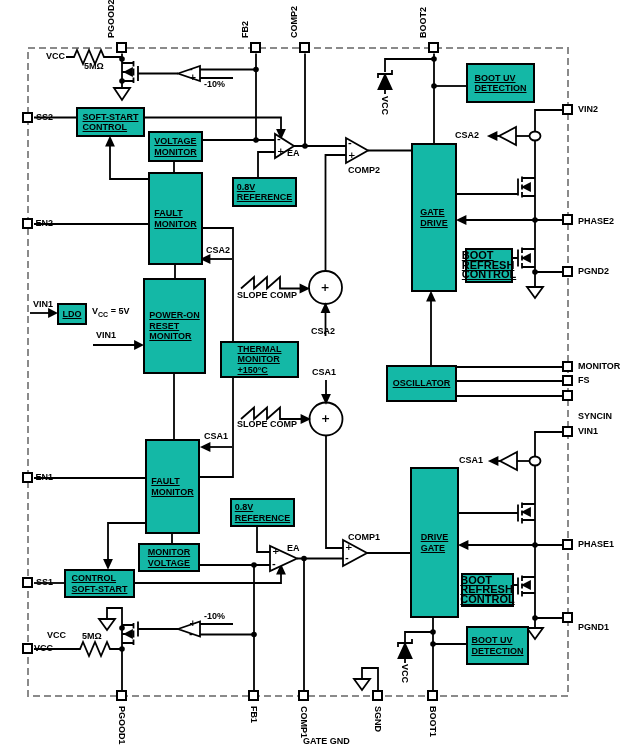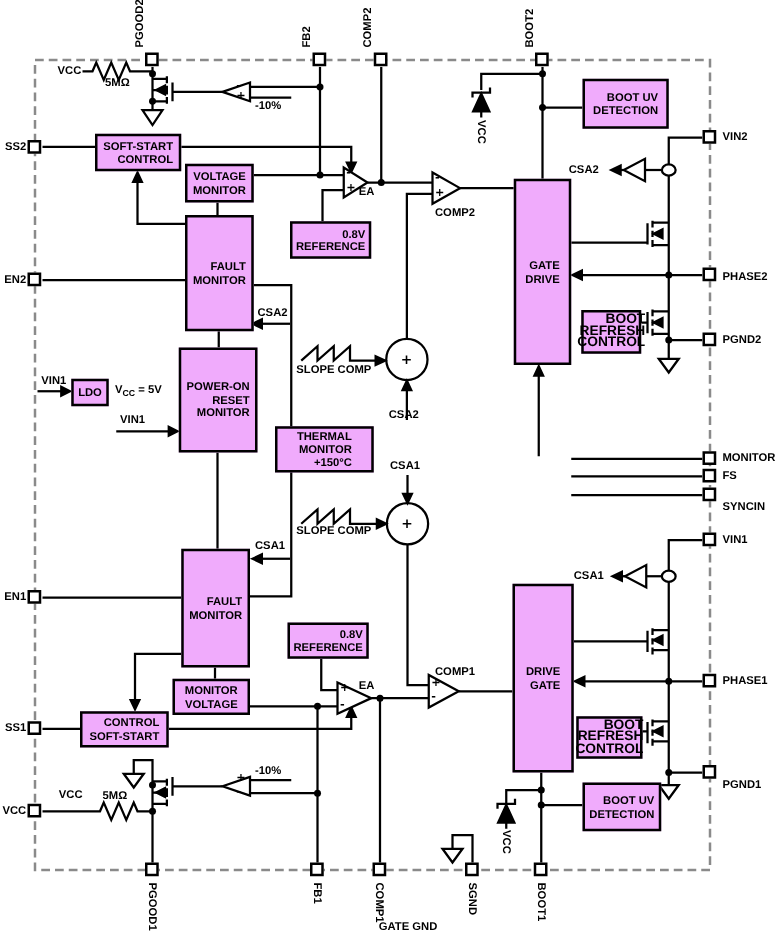--- a/index.html
+++ b/index.html
@@ -1,30 +1,30 @@
 <!DOCTYPE html>
 <html><head>
 <meta charset="utf-8">
 <style>
   html,body{margin:0;padding:0;background:#fff;}
   #stage{position:relative;width:622px;height:753px;background:#fff;overflow:hidden;
          font-family:"Liberation Sans",sans-serif;}
   #stage svg{position:absolute;left:0;top:0;z-index:1;}
-  .box{position:absolute;box-sizing:border-box;border:2px solid #000;background:#f0abfc;
-       display:flex;align-items:center;justify-content:center;text-align:right;
+  .box{position:absolute;box-sizing:border-box;border:2px solid #000;background:#14b8a6;
+       display:flex;align-items:center;justify-content:center;text-align:left;
        font:bold 9px/10.5px "Liberation Sans",sans-serif;color:#000;
-       white-space:pre-line;z-index:3;letter-spacing:0;}
+       white-space:pre-line;z-index:3;letter-spacing:0;text-decoration:underline;}
   .box.small{font-size:11px;line-height:9.5px;}
   .pin{position:absolute;width:11px;height:11px;box-sizing:border-box;border:2px solid #000;
        background:#fff;z-index:5;}
   .lbl{position:absolute;font:bold 9px/11px "Liberation Sans",sans-serif;color:#000;
        white-space:nowrap;z-index:4;}
   .vup{transform:rotate(-90deg);transform-origin:0 100%;}
   .vdn{transform:rotate(90deg);transform-origin:0 0;}
-  .pl-left{left:0;width:21px;text-align:right;}
+  .pl-left{left:0;width:21px;text-align:right;padding-left:32px;}
   .sgn{position:absolute;font:bold 9px/9px "DejaVu Sans",sans-serif;color:#000;z-index:4;}
   .sgn.big{font:bold 11px/11px "DejaVu Sans",sans-serif;}
   sub{font-size:7px;}
 </style>
 </head>
 <body>
 
 <div id="stage">
 
 <svg width="622" height="753" viewBox="0 0 622 753">
@@ -191,36 +191,37 @@
         <circle cx="122" cy="649" r="2.8"></circle>
   </g>
 </svg>
 
 <div class="box" style="left:76px;top:107px;width:69px;height:30px">SOFT-START
 CONTROL</div>
 <div class="box" style="left:148px;top:131px;width:55px;height:31px">VOLTAGE
 MONITOR</div>
 <div class="box" style="left:148px;top:172px;width:55px;height:93px">FAULT
 MONITOR</div>
-<div class="box" style="left:143px;top:278px;width:63px;height:84px">POWER-ON
+<div class="box" style="left:143px;top:278px;width:63px;height:96px">POWER-ON
 RESET
 MONITOR</div>
 <div class="box" style="left:57px;top:303px;width:30px;height:22px">LDO</div>
 <div class="box" style="left:232px;top:177px;width:65px;height:30px">0.8V
 REFERENCE</div>
 <div class="box" style="left:466px;top:63px;width:69px;height:40px">BOOT UV
 DETECTION</div>
 <div class="box" style="left:411px;top:143px;width:46px;height:149px">GATE
 DRIVE</div>
 <div class="box small" style="left:465px;top:248px;width:48px;height:35px">BOOT
 REFRESH
 CONTROL</div>
 <div class="box" style="left:220px;top:341px;width:79px;height:37px">THERMAL
 MONITOR
 +150°C</div>
+<div class="box" style="left:386px;top:365px;width:71px;height:37px">OSCILLATOR</div>
 <div class="box" style="left:145px;top:439px;width:55px;height:95px">FAULT
 MONITOR</div>
 <div class="box" style="left:138px;top:543px;width:62px;height:29px">MONITOR
 VOLTAGE</div>
 <div class="box" style="left:64px;top:569px;width:71px;height:29px">CONTROL
 SOFT-START</div>
 <div class="box" style="left:230px;top:498px;width:65px;height:29px">0.8V
 REFERENCE</div>
 <div class="box" style="left:410px;top:467px;width:49px;height:151px">DRIVE
 GATE</div>
@@ -269,21 +270,21 @@
 <div class="lbl pl-left" style="top:218px">EN2</div>
 <div class="lbl pl-left" style="top:472px">EN1</div>
 <div class="lbl pl-left" style="top:577px">SS1</div>
 <div class="lbl pl-left" style="top:643px">VCC</div>
 
 <div class="lbl" style="left:578px;top:104px">VIN2</div>
 <div class="lbl" style="left:578px;top:216px">PHASE2</div>
 <div class="lbl" style="left:578px;top:266px">PGND2</div>
 <div class="lbl" style="left:578px;top:361px">MONITOR</div>
 <div class="lbl" style="left:578px;top:375px">FS</div>
-<div class="lbl" style="left:578px;top:400px">SYNCIN</div>
+<div class="lbl" style="left:578px;top:411px">SYNCIN</div>
 <div class="lbl" style="left:578px;top:426px">VIN1</div>
 <div class="lbl" style="left:578px;top:539px">PHASE1</div>
 <div class="lbl" style="left:578px;top:622px">PGND1</div>
 
 <div class="lbl" style="left:46px;top:51px">VCC</div>
 <div class="lbl" style="left:84px;top:61px">5MΩ</div>
 <div class="lbl" style="left:204px;top:79px">-10%</div>
 <div class="lbl" style="left:287px;top:148px">EA</div>
 <div class="lbl" style="left:348px;top:165px">COMP2</div>
 <div class="lbl" style="left:455px;top:130px">CSA2</div>

